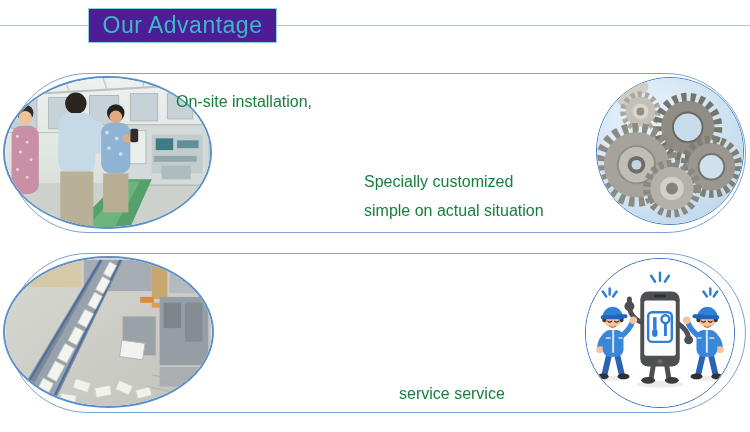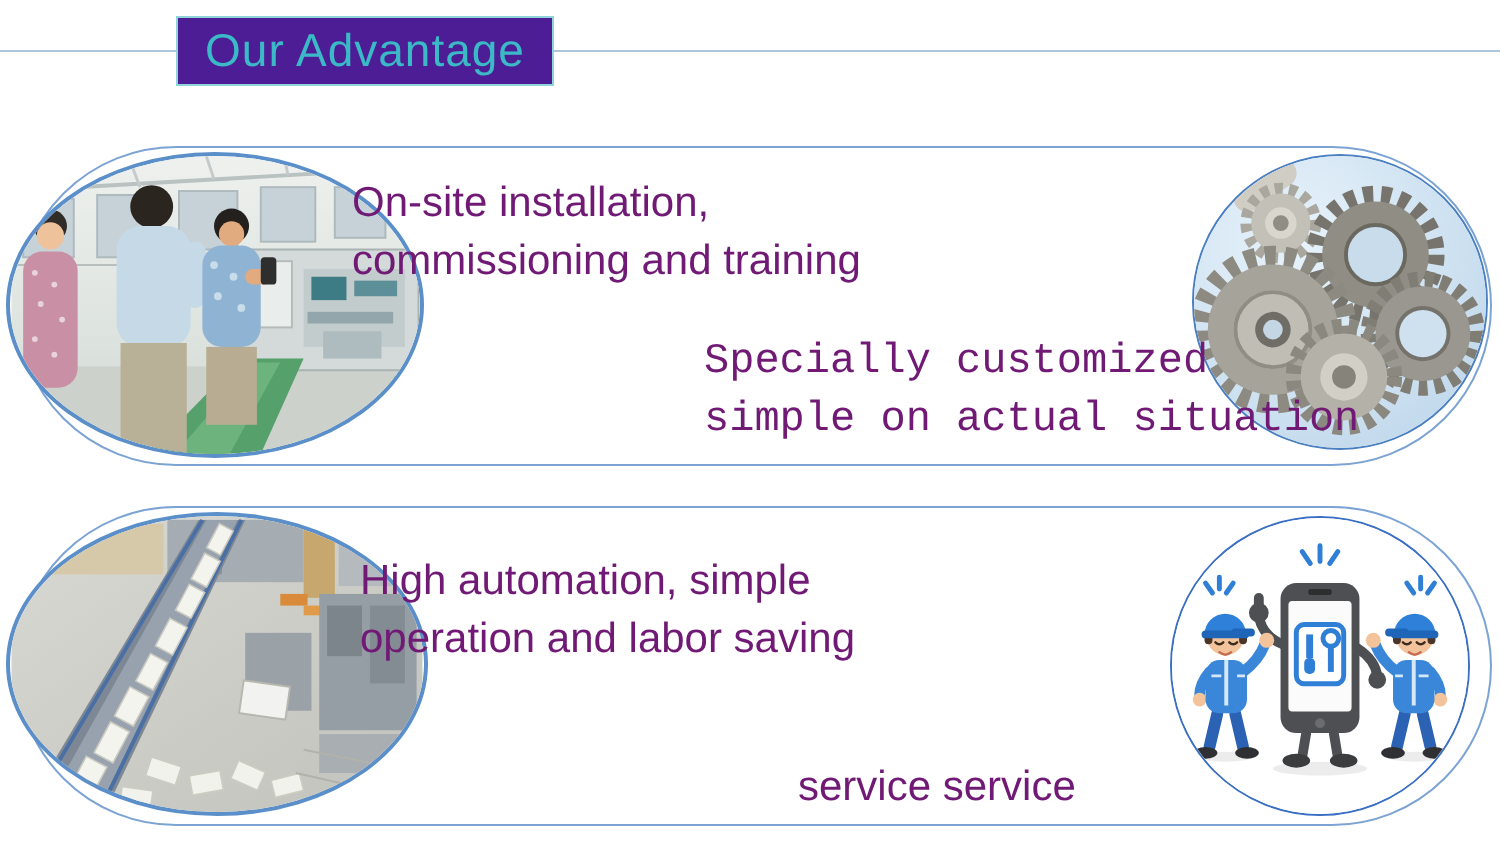--- a/index.html
+++ b/index.html
@@ -15,23 +15,23 @@
   .c1{left:8px;top:73px;width:738px;height:160px;}
   .c2{left:8px;top:253px;width:738px;height:160px;}
   
   .photo{position:absolute;overflow:hidden;border-radius:50%;box-sizing:border-box;background:#fff;}
   .photo svg{display:block;width:100%;height:100%;}
   .p-factory{left:3px;top:76px;width:209px;height:153px;border:2px solid #5b8fc9;}
   .p-gears{left:596px;top:77px;width:148px;height:148px;border:1px solid #4a7fc1;}
   .p-line{left:3px;top:256px;width:211px;height:152px;border:2px solid #5b8fc9;}
   .p-cartoon{left:585px;top:258px;width:150px;height:150px;border:1px solid #3a6fc4;}
   
-  .adv{position:absolute;font-size:21px;line-height:29px;color:#701a75;white-space:nowrap;}
+  .adv{position:absolute;font-size:16px;line-height:29px;color:#15803d;white-space:nowrap;}
   .t1{left:176px;top:87px;}
-  .t2{left:352px;top:167px;font-family:Liberation Mono, monospace;}
+  .t2{left:364px;top:167px;}
   .t3{left:180px;top:276px;}
   .t4{left:399px;top:350px;}
 </style>
 </head>
 <body>
 
 <div class="page">
 
   <div class="header-line"></div>
   <div class="header-box">
@@ -249,28 +249,23 @@
         <rect x="17" y="72" width="21" height="27" rx="7" fill="#3a87da"></rect>
         <path d="M27.5 72 V95" stroke="#d6e7f7" stroke-width="2"></path>
         <path d="M20 80 h5 M33 80 h4" stroke="#d6e7f7" stroke-width="1.5"></path>
       </g>
       <use href="#tech" transform="translate(150 0) scale(-1 1)"></use>
     </svg>
   </div>
 
   <div class="adv t1">
     <span>On-site installation,</span><br>
-    <span>commissioning and training</span>
   </div>
   <div class="adv t2">
     <span>Specially customized</span><br>
     <span>simple on actual situation</span>
   </div>
-  <div class="adv t3">
-    <span>High automation, simple</span><br>
-    <span>operation and labor saving</span>
-  </div>
   <div class="adv t4">
     <br>
     <span>service service</span>
   </div>
 
 </div>
 
 </body></html>

